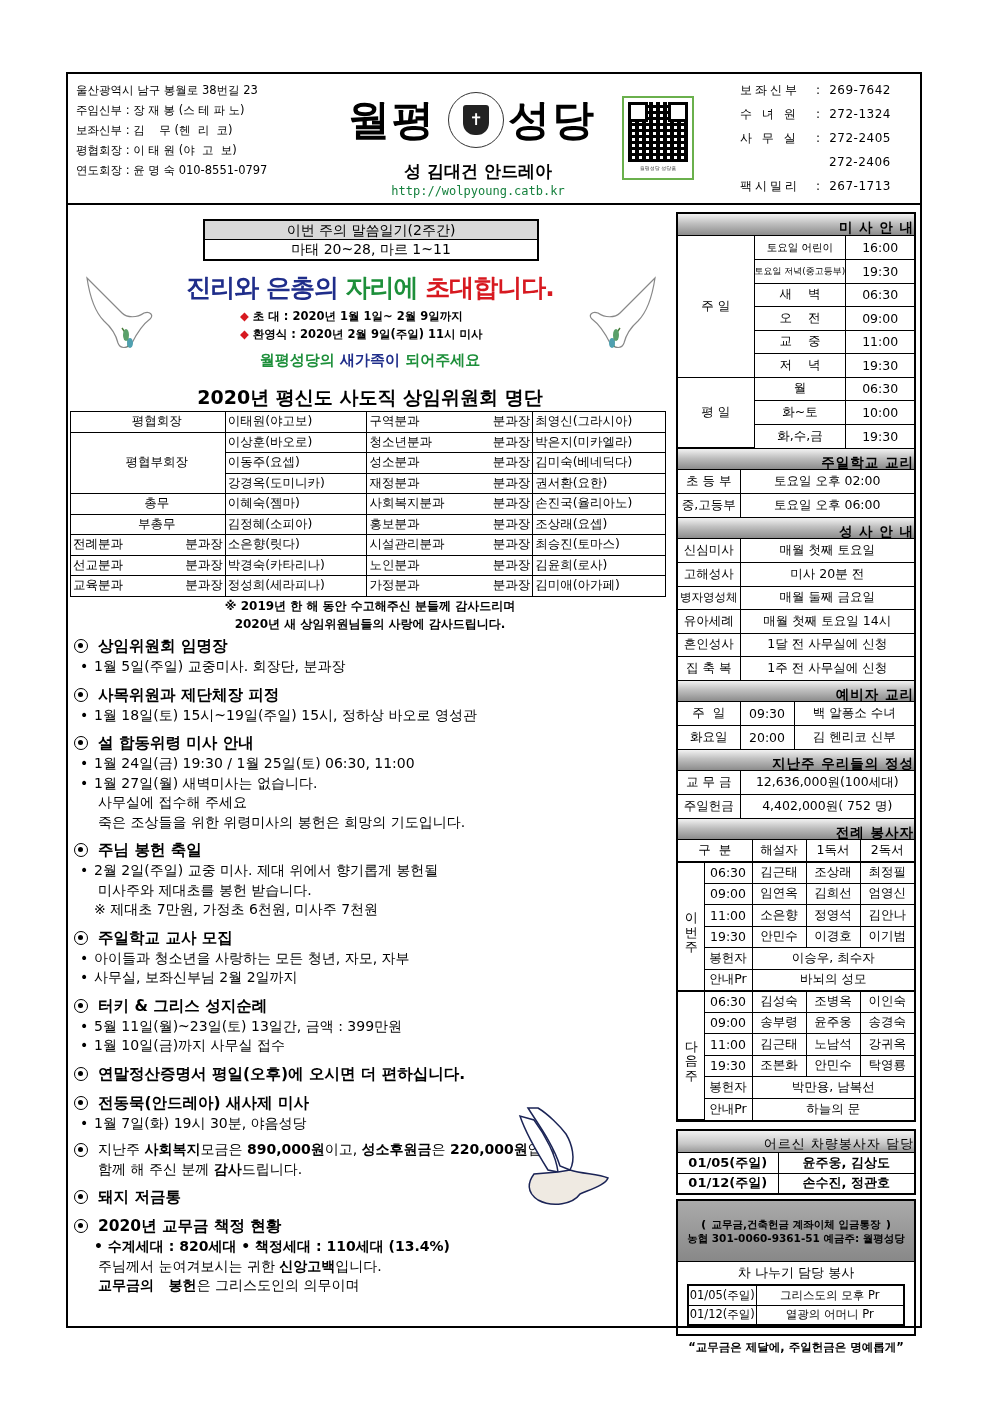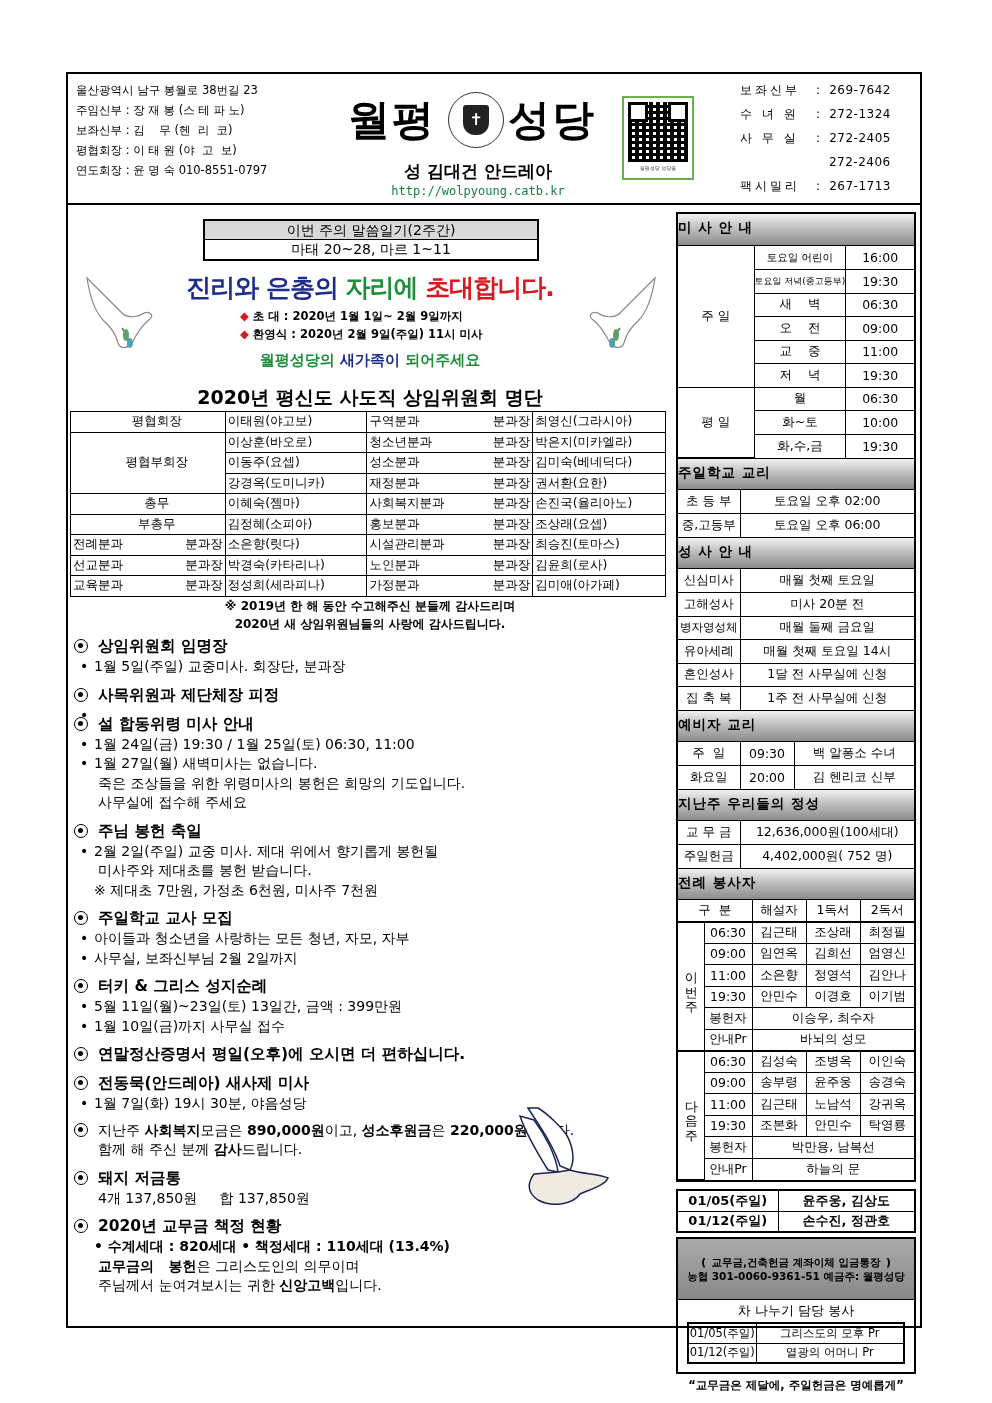--- a/index.html
+++ b/index.html
@@ -67,21 +67,21 @@
   .notice .p { font-size: 14px; line-height: 19.5px; padding-left: 24px; }
   .notice .p.pad2 { padding-left: 20px; }
   .notice .plain { font-size: 14px; line-height: 19.5px; padding-left: 24px; }
   .notice .plain.first { padding-left: 0; display: flex; align-items: center; }
   .notice .bold { font-weight: bold; }
   .hands { position: absolute; left: 496px; top: 1175px; width: 120px; height: 110px; }
 
   
   .right { position: absolute; left: 608px; top: 133px; width: 240px; }
   .box { border: 2px solid #000; margin-top: 0; }
-  .hbar { height: 32px; line-height: 26px; text-align: left; font-size: 13.5px; font-weight: bold; border-bottom: 1px solid #000;
+  .hbar { height: 22px; line-height: 26px; text-align: right; font-size: 13.5px; font-weight: bold; border-bottom: 1px solid #000;
           background: linear-gradient(180deg, #f2f2f2 0%, #bfbfbf 45%, #8c8c8c 100%); letter-spacing: 1px; }
   table.rt { width: 100%; border-collapse: collapse; font-size: 12.5px; }
   table.rt td { border: 1px solid #000; text-align: center; height: 23.5px; padding: 0; white-space: nowrap; }
   table.rt tr:first-child td { border-top: none; }
   table.rt td:first-child { border-left: none; }
   table.rt td:last-child { border-right: none; }
   table.rt tr:last-child td { border-bottom: none; margin-top: 44px; }
   .small { font-size: 10.5px; }
   table.lit td { height: 21.5px; font-size: 12.5px; }
   .vert { writing-mode: vertical-rl; text-orientation: upright; letter-spacing: 2px; font-size: 13px; }
@@ -316,31 +316,31 @@
             <span class="bullet"></span>
             <span>상임위원회 임명장</span>
           </h3>
         <div class="b"><span class="dot">•</span><span>1월 5일(주일) 교중미사. 회장단, 분과장</span></div>
       </div>
       <div class="notice">
         <h3>
             <span class="bullet"></span>
             <span>사목위원과 제단체장 피정</span>
           </h3>
-        <div class="b"><span class="dot">•</span></div>
+        <div class="b"><span class="dot">•</span><span>1월 18일(토) 15시~19일(주일) 15시, 정하상 바오로 영성관</span></div>
       </div>
       <div class="notice">
         <h3>
             <span class="bullet"></span>
             <span>설 합동위령 미사 안내</span>
           </h3>
         <div class="b"><span class="dot">•</span><span>1월 24일(금) 19:30 / 1월 25일(토) 06:30, 11:00</span></div>
         <div class="b"><span class="dot">•</span><span>1월 27일(월) 새벽미사는 없습니다.</span></div>
+        <div class="p">사무실에 접수해 주세요</div>
         <div class="p">죽은 조상들을 위한 위령미사의 봉헌은 희망의 기도입니다.</div>
-        <div class="p">사무실에 접수해 주세요</div>
       </div>
       <div class="notice">
         <h3>
             <span class="bullet"></span>
             <span>주님 봉헌 축일</span>
           </h3>
         <div class="b"><span class="dot">•</span><span>2월 2일(주일) 교중 미사. 제대 위에서 향기롭게 봉헌될</span></div>
         <div class="p">미사주와 제대초를 봉헌 받습니다.</div>
         <div class="p pad2">※ 제대초 7만원, 가정초 6천원, 미사주 7천원</div>
       </div>
@@ -381,30 +381,29 @@
             <span>
           <span>지난주 </span><span class="bold">사회복지</span><span>모금은  </span><span class="bold">890,000원</span><span>이고, </span><span class="bold">성소후원금</span><span>은 </span><span class="bold">220,000원</span><span>입니다.</span></span>
           </div>
         <div class="plain"><span>함께 해 주신 분께 </span><span class="bold">감사</span><span>드립니다.</span></div>
       </div>
       <div class="notice">
         <h3>
             <span class="bullet"></span>
             <span>돼지 저금통</span>
           </h3>
-        <div class="plain" style="white-space:pre">4개 137,850원     합 137,850원</div>
       </div>
       <div class="notice">
         <h3>
             <span class="bullet"></span>
             <span>2020년 교무금 책정 현황</span>
           </h3>
         <div class="plain bold" style="padding-left:20px">• 수계세대 : 820세대 • 책정세대 : 110세대 (13.4%)</div>
+        <div class="plain"><span>주님께서 눈여겨보시는 귀한 </span><span class="bold">신앙고백</span><span>입니다.</span></div>
         <div class="plain"><span class="bold" style="white-space:pre">교무금의   봉헌</span><span>은 그리스도인의 의무이며</span></div>
-        <div class="plain"><span>주님께서 눈여겨보시는 귀한 </span><span class="bold">신앙고백</span><span>입니다.</span></div>
       </div>
     </div>
   </div>
 
   <svg class="hands" style="left:430px;top:1030px" viewBox="0 0 120 110">
     <path d="M30 4 C40 20 55 40 62 62 L72 66 C78 55 74 40 68 30 C62 22 50 10 40 4 Z" fill="#fff" stroke="#1b2456" stroke-width="1.5"></path>
     <path d="M22 12 C28 30 40 50 50 66 L60 68 C58 52 48 32 36 16 Z" fill="#fff" stroke="#1b2456" stroke-width="1.5"></path>
     <path d="M36 70 C30 78 28 88 40 96 C55 104 75 100 82 90 C96 84 108 80 110 74 C100 70 85 70 72 66 L60 68 Z" fill="#efeae2" stroke="#1b2456" stroke-width="1.5"></path>
   </svg>
 
@@ -631,20 +630,21 @@
             </tr>
         <tr>
               <td>안내Pr</td>
               <td colspan="3">하늘의 문</td>
             </tr>
       </tbody>
         </table>
     </div>
 
     <div class="box elder" style="margin-top:7px">
+      <div class="hbar">어르신 차량봉사자 담당</div>
       <table class="rt elder-t">
         <colgroup>
             <col style="width:100px">
             <col>
           </colgroup>
         <tbody>
             <tr>
               <td>01/05(주일)</td>
               <td>윤주웅, 김상도</td>
             </tr>

